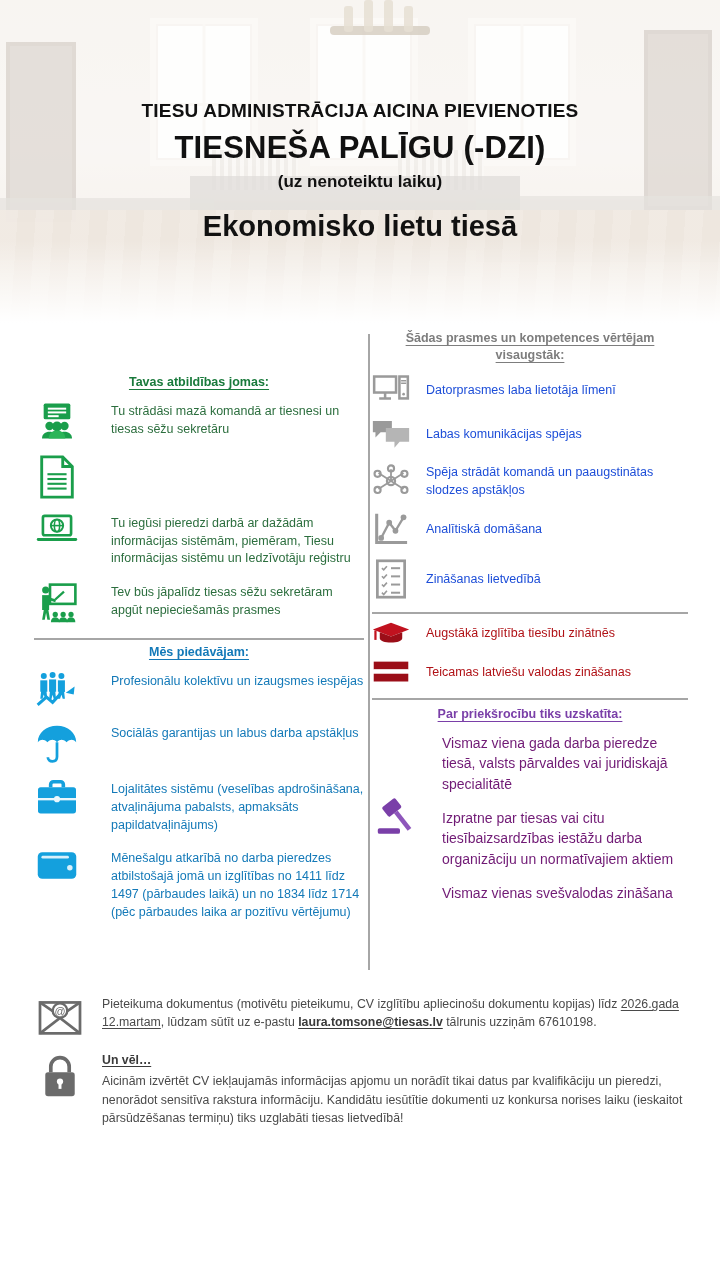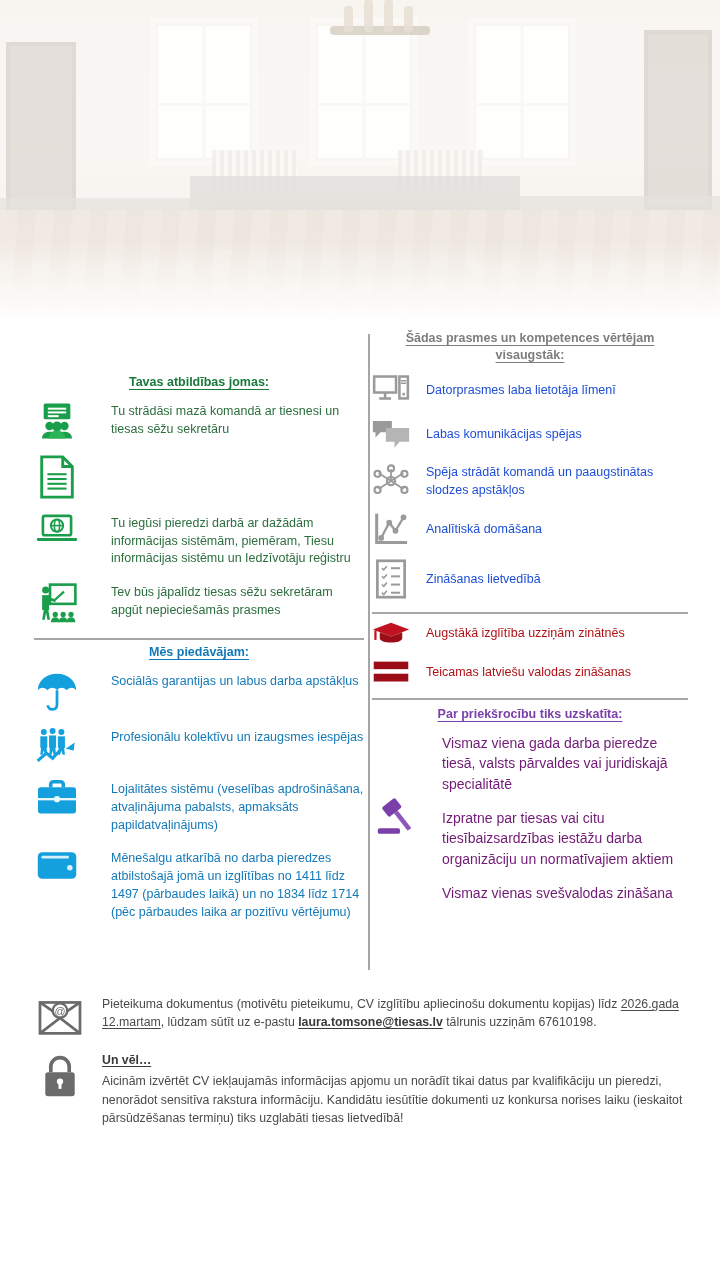--- a/index.html
+++ b/index.html
@@ -115,20 +115,26 @@
       <div class="hp-chand">
           <i></i>
           <i></i>
           <i></i>
           <i></i>
         </div>
     </div>
     <div class="hero-veil"></div>
     <div class="hero-fade"></div>
 
+    <div class="hero-text">
+      <div class="t-line1">TIESU ADMINISTRĀCIJA AICINA PIEVIENOTIES</div>
+      <div class="t-line2">TIESNEŠA PALĪGU (-DZI)</div>
+      <div class="t-line3">(uz nenoteiktu laiku)</div>
+      <div class="t-line4">Ekonomisko lietu tiesā</div>
+    </div>
   </div>
 
   <div class="cols">
     <div class="vsep"></div>
 
     <div class="col-left">
 
       <div>
         <div class="sec-title g">Tavas atbildības jomas:</div>
 
@@ -201,30 +207,20 @@
         </div>
       </div>
 
       <div class="hsep"></div>
 
       <div>
         <div class="sec-title b">Mēs piedāvājam:</div>
 
         <div class="item">
           <div class="ico">
-            <svg width="42" height="42" viewBox="0 0 46 46">
-              <path d="M2 21C2 11 11 3 23 3s21 8 21 18c-3.5-3.5-6.5-3.5-10.5 0C29.5 17.5 26.5 17.5 23 21c-3.5-3.5-6.5-3.5-10.5 0C8.5 17.5 5.5 17.5 2 21z" fill="#14a0dd"></path>
-              <path d="M23 21v16c0 3-2 5-5 5s-5-2-5-4.5" fill="none" stroke="#14a0dd" stroke-width="3"></path>
-            </svg>
-          </div>
-          <div class="txt blue">Sociālās garantijas un labus darba apstākļus</div>
-        </div>
-
-        <div class="item">
-          <div class="ico">
             <svg width="44" height="38" viewBox="0 0 50 42">
               <g fill="#14a0dd">
                 <circle cx="10" cy="5" r="3.4"></circle>
                   <circle cx="20" cy="4" r="3.4"></circle>
                   <circle cx="30" cy="5" r="3.4"></circle>
                 <path d="M6 10h8v13H6z"></path>
                   <path d="M16 9h8v14h-8z"></path>
                   <path d="M26 10h8v13h-8z"></path>
                 <path d="M7 22l-1 9h2.5l1.5-5 1.5 5H14l-1-9z"></path>
                 <path d="M17 22l-1 10h2.5l1.5-5.5 1.5 5.5H24l-1-10z"></path>
@@ -232,20 +228,30 @@
               </g>
               <path d="M3 38l10-9 7 6 13-14" fill="none" stroke="#14a0dd" stroke-width="3.4"></path>
               <path d="M45 17l-1 9-9-2z" fill="#14a0dd"></path>
             </svg>
           </div>
           <div class="txt blue">Profesionālu kolektīvu un izaugsmes iespējas</div>
         </div>
 
         <div class="item">
           <div class="ico">
+            <svg width="42" height="42" viewBox="0 0 46 46">
+              <path d="M2 21C2 11 11 3 23 3s21 8 21 18c-3.5-3.5-6.5-3.5-10.5 0C29.5 17.5 26.5 17.5 23 21c-3.5-3.5-6.5-3.5-10.5 0C8.5 17.5 5.5 17.5 2 21z" fill="#14a0dd"></path>
+              <path d="M23 21v16c0 3-2 5-5 5s-5-2-5-4.5" fill="none" stroke="#14a0dd" stroke-width="3"></path>
+            </svg>
+          </div>
+          <div class="txt blue">Sociālās garantijas un labus darba apstākļus</div>
+        </div>
+
+        <div class="item">
+          <div class="ico">
             <svg width="44" height="38" viewBox="0 0 48 42">
               <path d="M17 9V6a3 3 0 013-3h8a3 3 0 013 3v3" fill="none" stroke="#14a0dd" stroke-width="4"></path>
               <rect x="3" y="9" width="42" height="29" rx="3" fill="#14a0dd"></rect>
               <rect x="3" y="21" width="42" height="2.6" fill="#eaf7fd"></rect>
               <circle cx="24" cy="22.3" r="3.4" fill="#eaf7fd"></circle>
             </svg>
           </div>
           <div class="txt blue">Lojalitātes sistēmu (veselības apdrošināšana, atvaļinājuma pabalsts, apmaksāts papildatvaļinājums)</div>
         </div>
 
@@ -352,21 +358,21 @@
       <div class="right-list">
 
         <div class="item">
           <div class="ico">
             <svg width="38" height="26" viewBox="0 0 44 30">
               <path d="M22 3L43 11 22 19 1 11z" fill="#c1121f"></path>
               <path d="M9 14v7c0 3 6 5 13 5s13-2 13-5v-7l-13 5z" fill="#9b0e18"></path>
               <path d="M4 12v11" stroke="#c1121f" stroke-width="2.6" fill="none"></path>
             </svg>
           </div>
-          <div class="txt red">Augstākā izglītība uzziņām zinātnēs</div>
+          <div class="txt red">Augstākā izglītība tiesību zinātnēs</div>
         </div>
 
         <div class="item">
           <div class="ico">
             <svg width="38" height="26" viewBox="0 0 44 30">
               <rect x="2" y="3" width="40" height="9" fill="#9b0e18"></rect>
               <rect x="2" y="12" width="40" height="5" fill="#ffffff"></rect>
               <rect x="2" y="17" width="40" height="9" fill="#9b0e18"></rect>
             </svg>
           </div>

